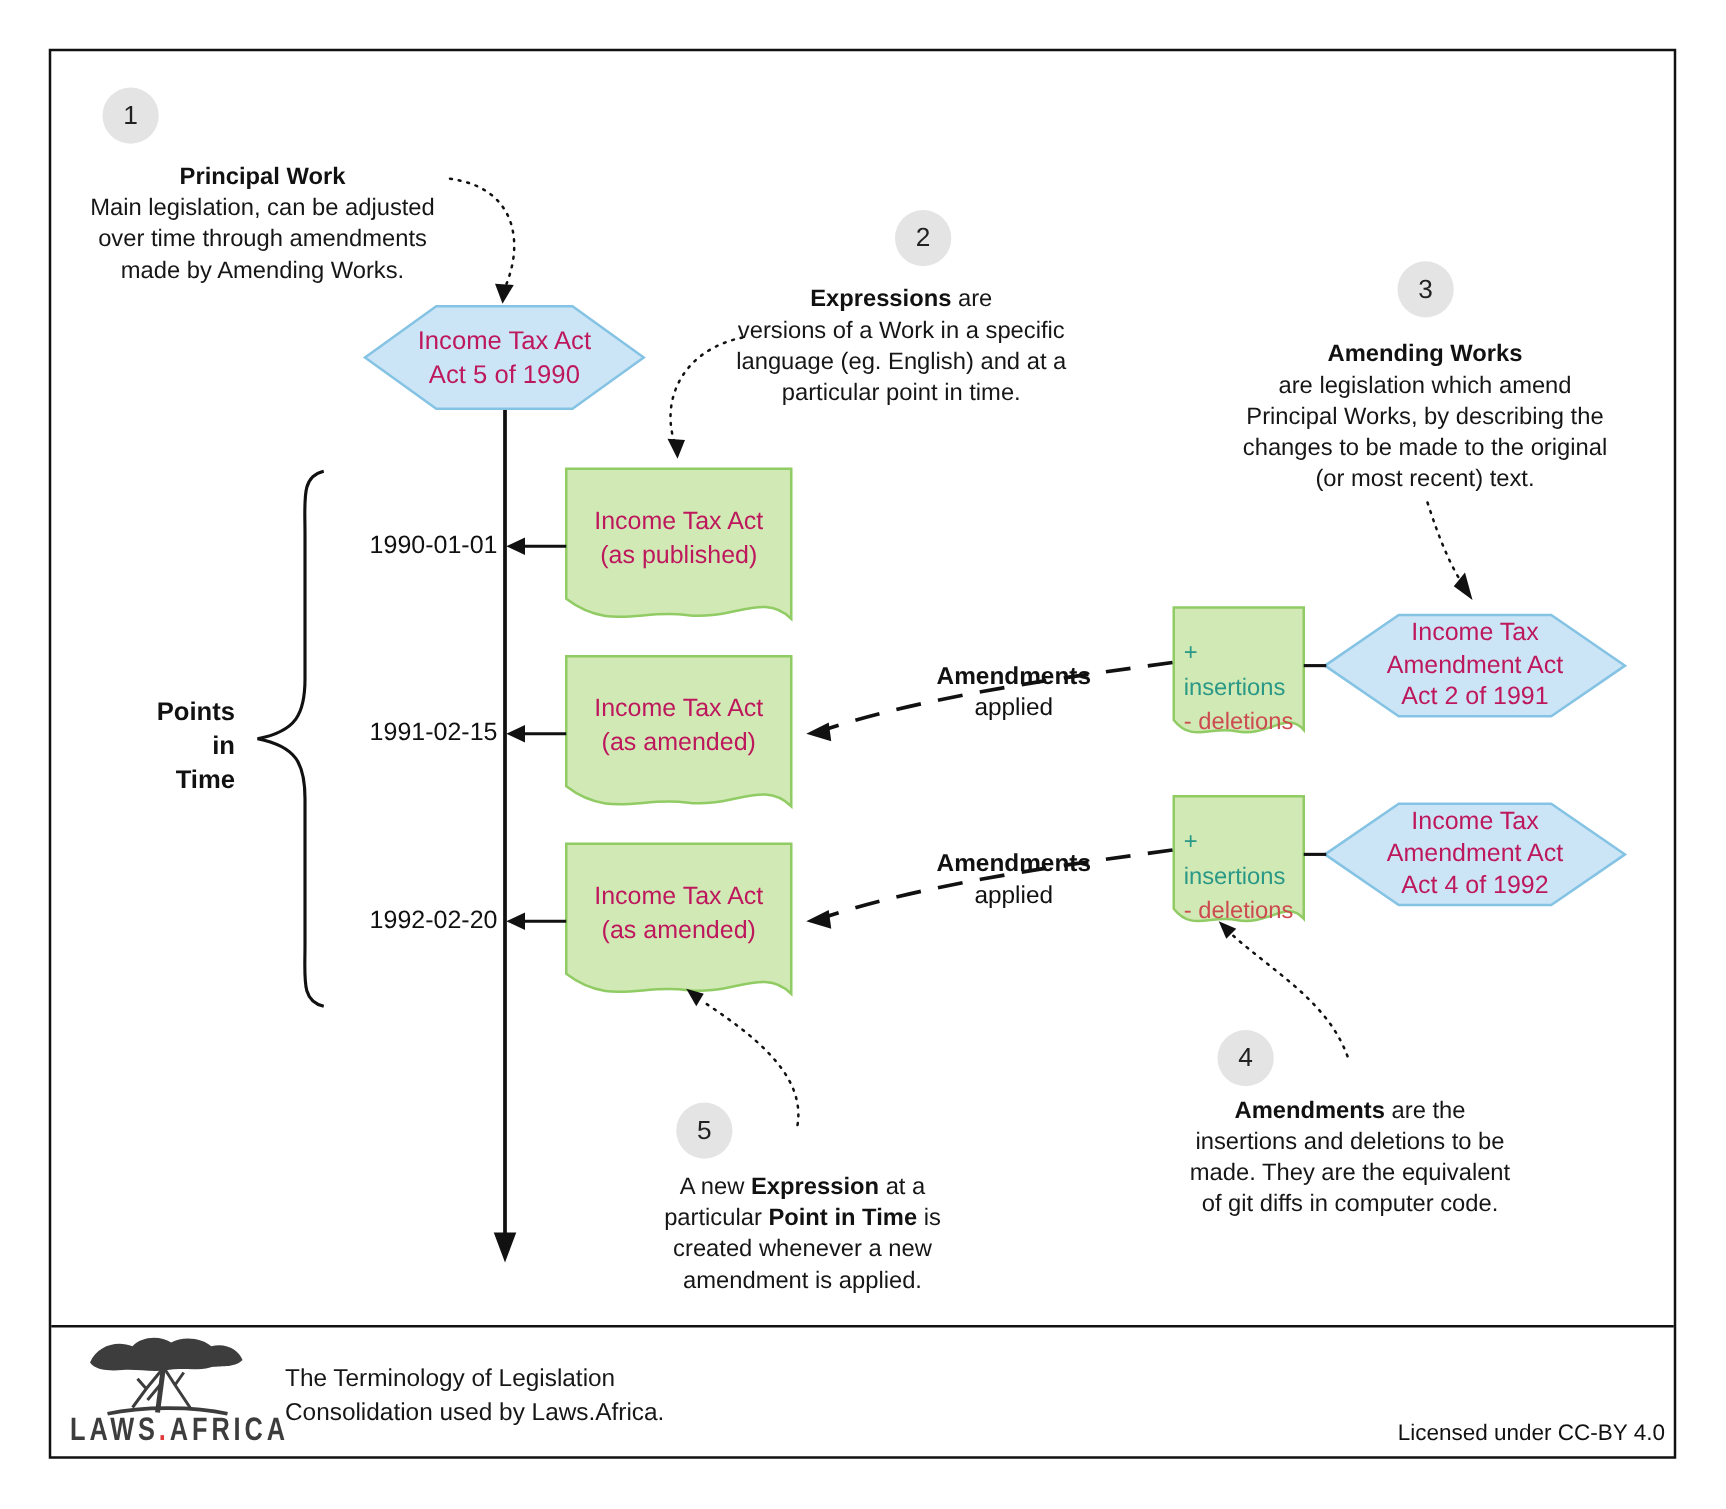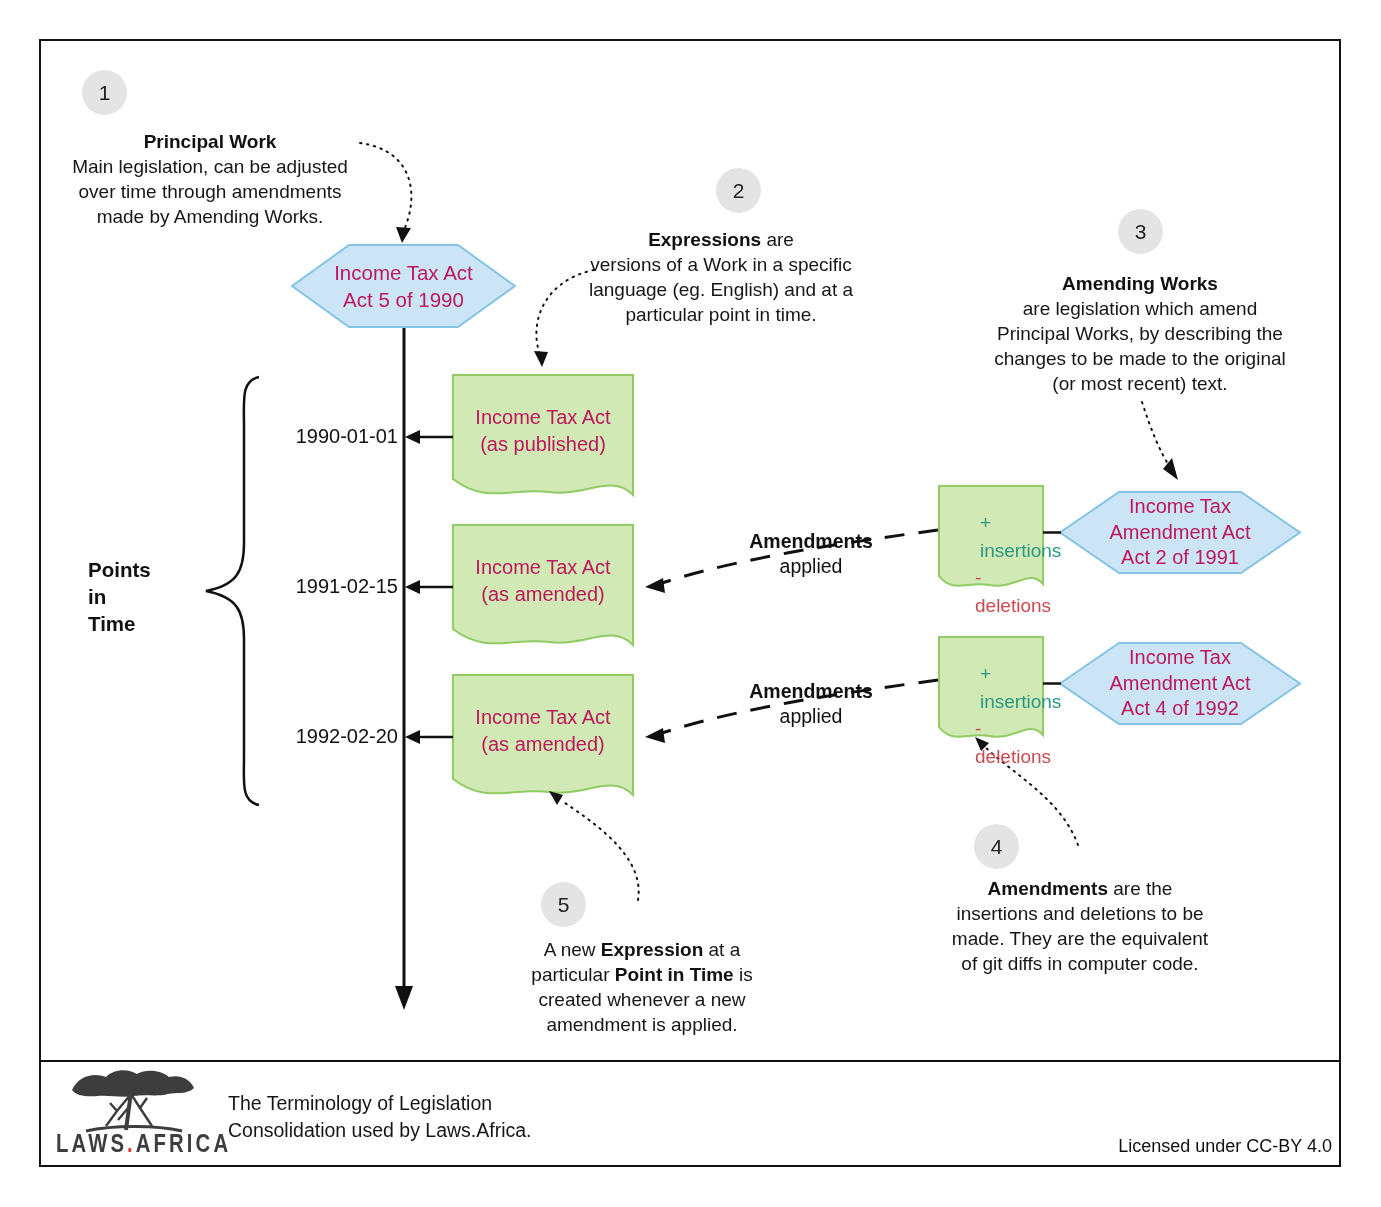--- a/index.html
+++ b/index.html
@@ -23,26 +23,26 @@
   .dotted{stroke:var(--ink);stroke-width:2;fill:none;stroke-dasharray:1.5 5.5;stroke-linecap:round;}
   .head{fill:var(--ink);stroke:none;}
   .note{position:absolute;text-align:center;font-size:19px;line-height:25px;color:#161616;}
   .note b{font-weight:bold;color:#111;}
   .num-circle{position:absolute;width:45px;height:45px;border-radius:50%;background:var(--circle-bg);
     display:flex;align-items:center;justify-content:center;font-size:21px;color:#222;}
   .shape-label{position:absolute;display:flex;flex-direction:column;align-items:center;justify-content:center;
     text-align:center;font-size:20.5px;line-height:27px;color:#be185d;}
   .hex3-label{font-size:20px;line-height:25.5px;text-align:right;}
   .date{position:absolute;width:130px;text-align:right;font-size:20px;color:#111;}
-  .points-label{position:absolute;left:88px;top:556px;width:100px;
+  .points-label{position:absolute;left:88px;top:556px;width:100px;text-align:right;
     font-weight:bold;font-size:20.5px;line-height:27px;}
   .applied{position:absolute;width:162px;text-align:center;font-size:19.5px;line-height:25px;}
   .diff-label{position:absolute;width:100px;text-align:left;padding-left:8px;font-size:19px;line-height:27.5px;}
-  .diff-label .ins{color:var(--insertions);margin-left:33px;}
-  .diff-label .del{color:var(--deletions);margin-left:28px;}
+  .diff-label .ins{color:var(--insertions);}
+  .diff-label .del{color:var(--deletions);}
   .caption{position:absolute;left:228px;top:1090px;font-size:19.5px;line-height:27px;color:#161616;}
   .license{position:absolute;left:1032px;top:1136px;width:300px;text-align:right;font-size:18px;color:#111;}
   .logo-text{position:absolute;left:56px;top:1128px;font-weight:bold;font-size:26px;letter-spacing:4px;
     color:var(--logo);transform:scaleX(0.78);transform-origin:left center;white-space:nowrap;}
   .logo-text .dot{color:var(--logo-dot);}
 </style>
 </head>
 <body>
 
 <div class="canvas">

